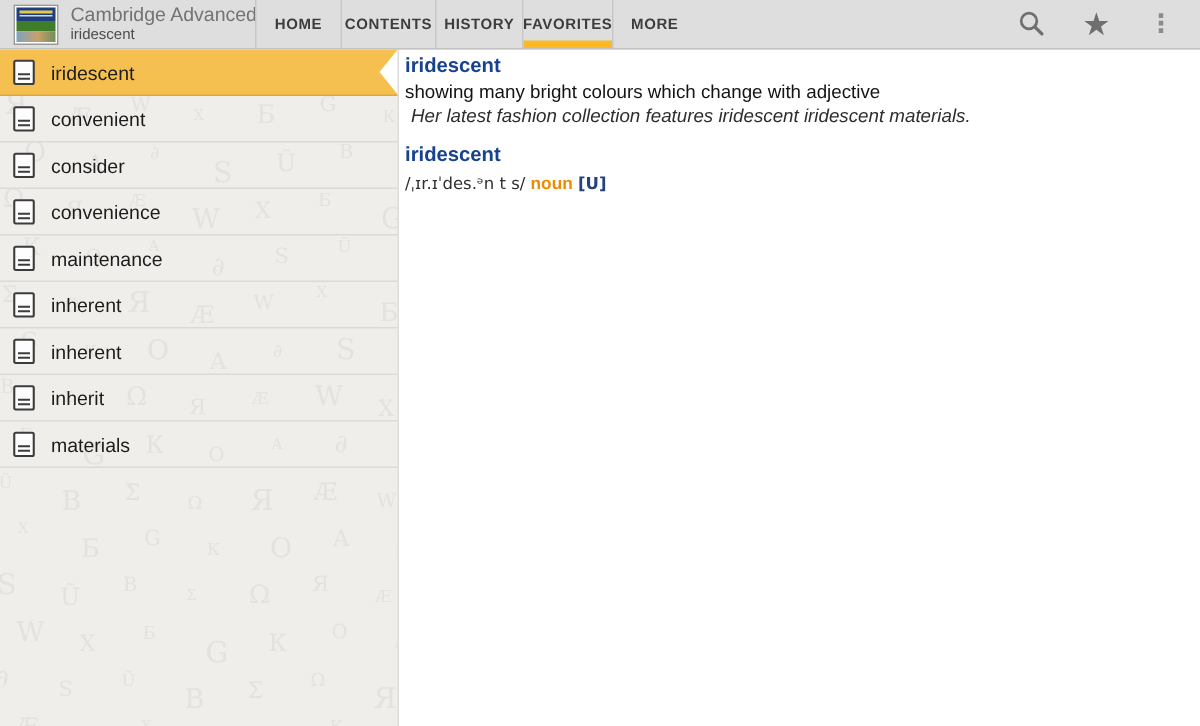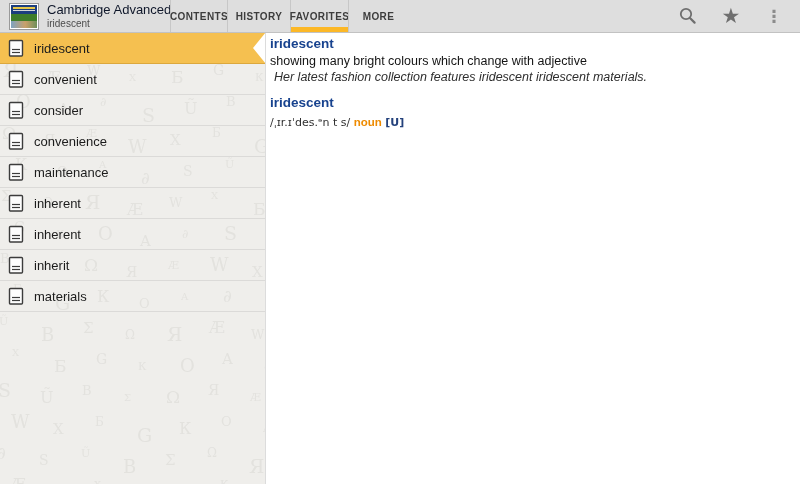--- a/index.html
+++ b/index.html
@@ -9,21 +9,21 @@
 
   
   .topbar { position:absolute; top:0; left:0; right:0; height:33px; background:#dedede; border-bottom:1px solid #c2c2c2; z-index:5; }
   .app-logo { position:absolute; left:9px; top:3px; width:30px; height:27px; border:1px solid #9a9a9a; background:#fff; padding:1px; }
   .logo-stripe-blue { height:9px; background:#1d3e7e; position:relative; }
   .logo-stripe-blue i { display:block; position:absolute; left:2px; right:2px; height:2px; background:#e8c84a; top:2px; }
   .logo-stripe-blue i + i { top:5px; height:1px; background:#d8d8d8; }
   .logo-stripe-green { height:7px; background:#3f7d2a; }
   .logo-stripe-photo { height:7px; background:linear-gradient(90deg,#7fa3c0 0%,#c9a06a 55%,#6f8f5a 100%); }
   .title-block { position:absolute; left:47px; top:2px; }
-  .app-title { font-size:13px; color:#0f172a; line-height:16px; }
+  .app-title { font-size:13px; color:#737373; line-height:16px; }
   .app-subtitle { font-size:10px; color:#4d4d4d; line-height:12px; }
 
   .tabs { position:absolute; left:170px; top:0; height:32px; display:flex; }
   .tab { position:relative; display:flex; align-items:center; justify-content:center; border-left:1px solid #c7c7c7; cursor:default; }
   .tab:nth-child(1){ width:57px; } .tab:nth-child(2){ width:63px; }
   .tab:nth-child(3){ width:58px; } .tab:nth-child(4){ width:60px; }
   .tab:nth-child(5){ width:56px; }
   .tab-label { font-size:10px; font-weight:bold; color:#3d3d3d; letter-spacing:.4px; }
   .tab-underline { position:absolute; left:0; right:0; bottom:0; height:5px; background:#fcb827; }
 
@@ -67,20 +67,23 @@
         </div>
       <div class="logo-stripe-green"></div>
       <div class="logo-stripe-photo"></div>
     </div>
     <div class="title-block">
       <div class="app-title">Cambridge Advanced</div>
       <div class="app-subtitle">iridescent</div>
     </div>
 
     <div class="tabs">
+      <div class="tab">
+        <span class="tab-label">HOME</span>
+      </div>
       <div class="tab">
         <span class="tab-label">CONTENTS</span>
       </div>
       <div class="tab">
         <span class="tab-label">HISTORY</span>
       </div>
       <div class="tab">
         <span class="tab-label">FAVORITES</span>
         <div class="tab-underline"></div>
       </div>

